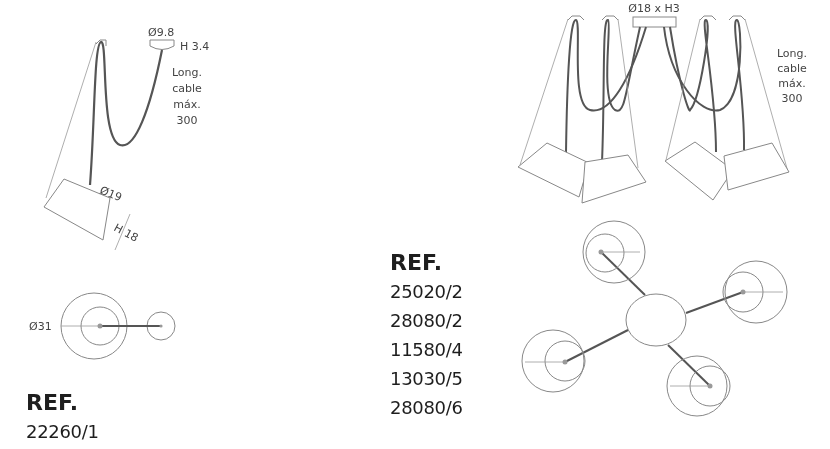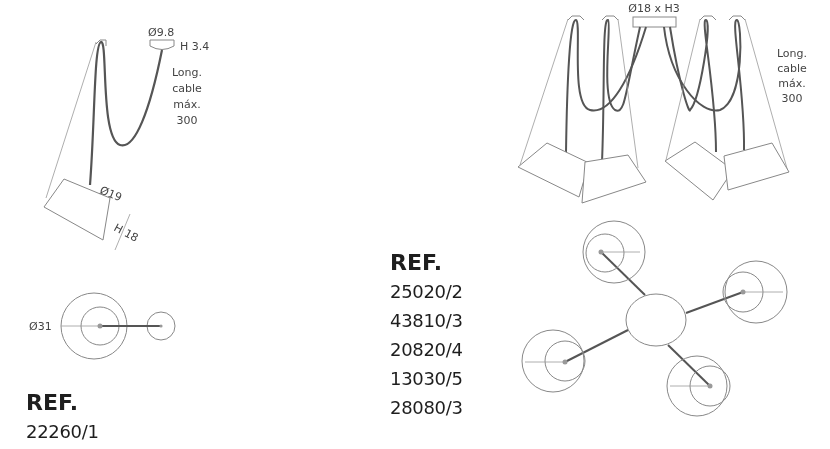--- a/index.html
+++ b/index.html
@@ -123,17 +123,17 @@
 </svg>
 
 <div class="ref-block ref-single">
   <div class="ref-label">REF.</div>
   <div class="ref-code">22260/1</div>
 </div>
 
 <div class="ref-block ref-multi">
   <div class="ref-label">REF.</div>
   <div class="ref-code">25020/2</div>
-  <div class="ref-code">43810/3</div>
-  <div class="ref-code">20820/4</div>
+  <div class="ref-code">28080/2</div>
+  <div class="ref-code">11580/4</div>
   <div class="ref-code">13030/5</div>
-  <div class="ref-code">28080/3</div>
+  <div class="ref-code">28080/6</div>
 </div>
 
 </body></html>

